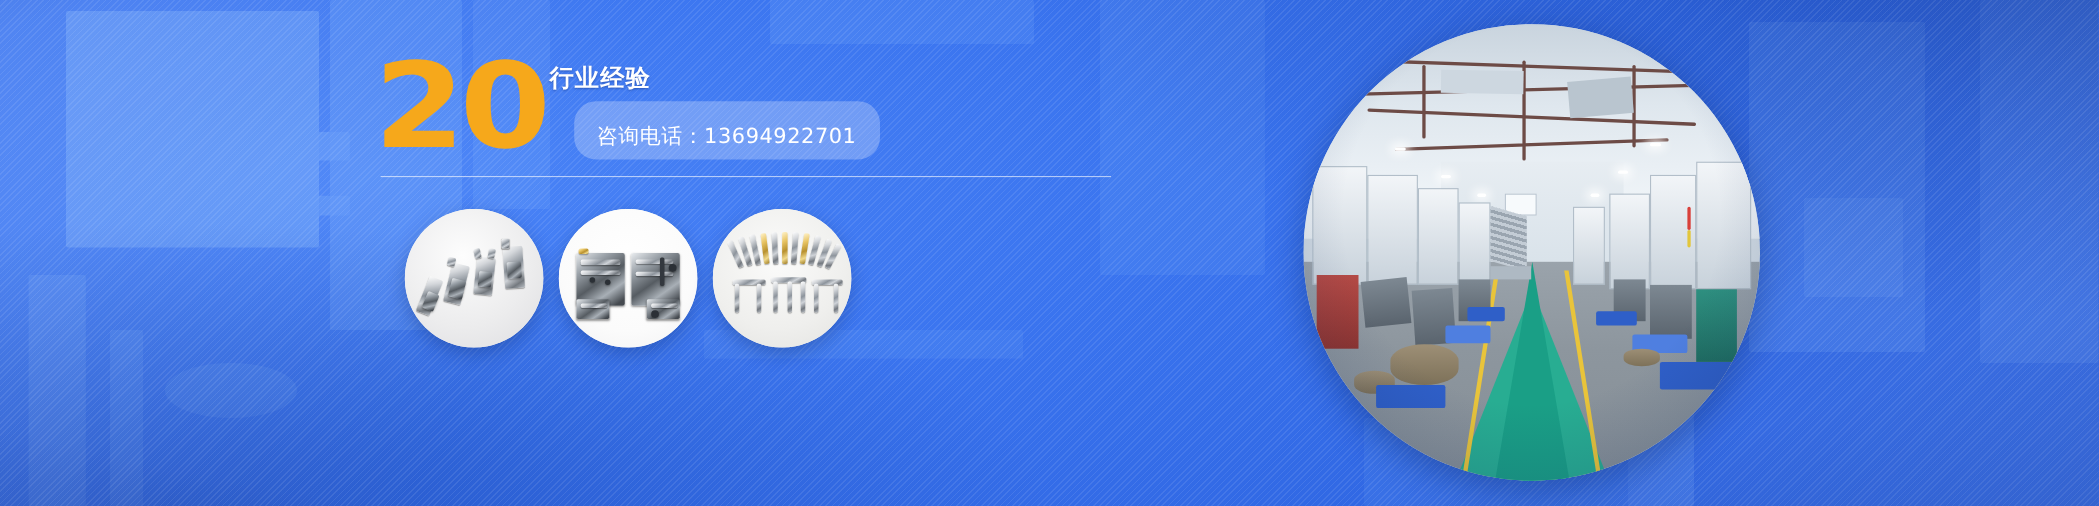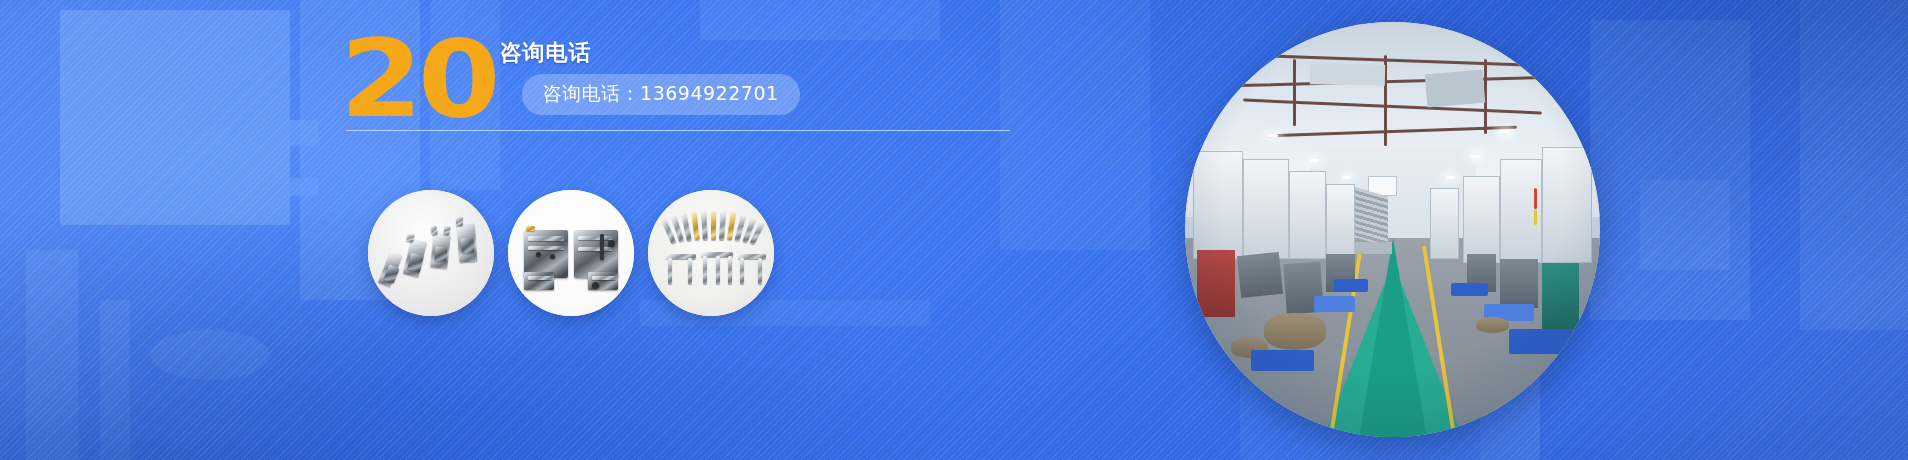--- a/index.html
+++ b/index.html
@@ -39,21 +39,21 @@
       linear-gradient(300deg, rgba(255,255,255,.07) 0%, rgba(255,255,255,0) 30%),
       radial-gradient(60% 80% at 8% 100%, rgba(12,48,140,.35) 0%, rgba(12,48,140,0) 70%),
       radial-gradient(70% 90% at 98% 0%, rgba(12,48,140,.30) 0%, rgba(12,48,140,0) 70%);
   }
   .bg-vig{
     position:absolute; inset:0;
     background:radial-gradient(115% 125% at 42% 45%, rgba(0,0,0,0) 48%, rgba(10,40,120,.40) 100%);
   }
 
   
-  .textblock{ position:absolute; left:340px; top:32px; width:760px; }
+  .textblock{ position:absolute; left:340px; top:50px; width:760px; }
 
   .headrow{ display:flex; align-items:flex-start; }
 
   .big20{
     color:#F6A81B;
     font-size:96px;
     line-height:.80;
     font-weight:bold;
     letter-spacing:-4px;
     font-family:"DejaVu Sans", sans-serif;
@@ -81,21 +81,21 @@
   .cn-big{
     color:#ffffff; font-weight:bold; font-size:41px;
     letter-spacing:2px; line-height:1.05;
     font-family:"DejaVu Sans", sans-serif;
     text-shadow:0 2px 3px rgba(8,36,105,.42);
   }
   .pill{
     margin-left:22px;
     background:rgba(255,255,255,.26);
     border-radius:20px;
-    padding:7px 21px 8px;
+    padding:19px 21px 8px;
     color:#ffffff; font-size:19px; letter-spacing:.5px;
     font-family:"DejaVu Sans", sans-serif;
     white-space:nowrap;
   }
 
   .rule{
     margin-top:15px; margin-left:6px;
     width:664px; height:1px;
     background:rgba(255,255,255,.60);
   }
@@ -221,21 +221,21 @@
 
   <div class="textblock">
 
     <div class="headrow">
 
       <div class="big20">20</div>
 
       <div class="headcol">
 
         <div class="line1">
-          <span class="cn-small">咨询电话</span>
+          <span class="cn-small">行业经验</span>
         </div>
 
         <div class="line2">
           <span class="pill">咨询电话：13694922701</span>
         </div>
 
       </div>
     </div>
 
     <div class="rule"></div>

